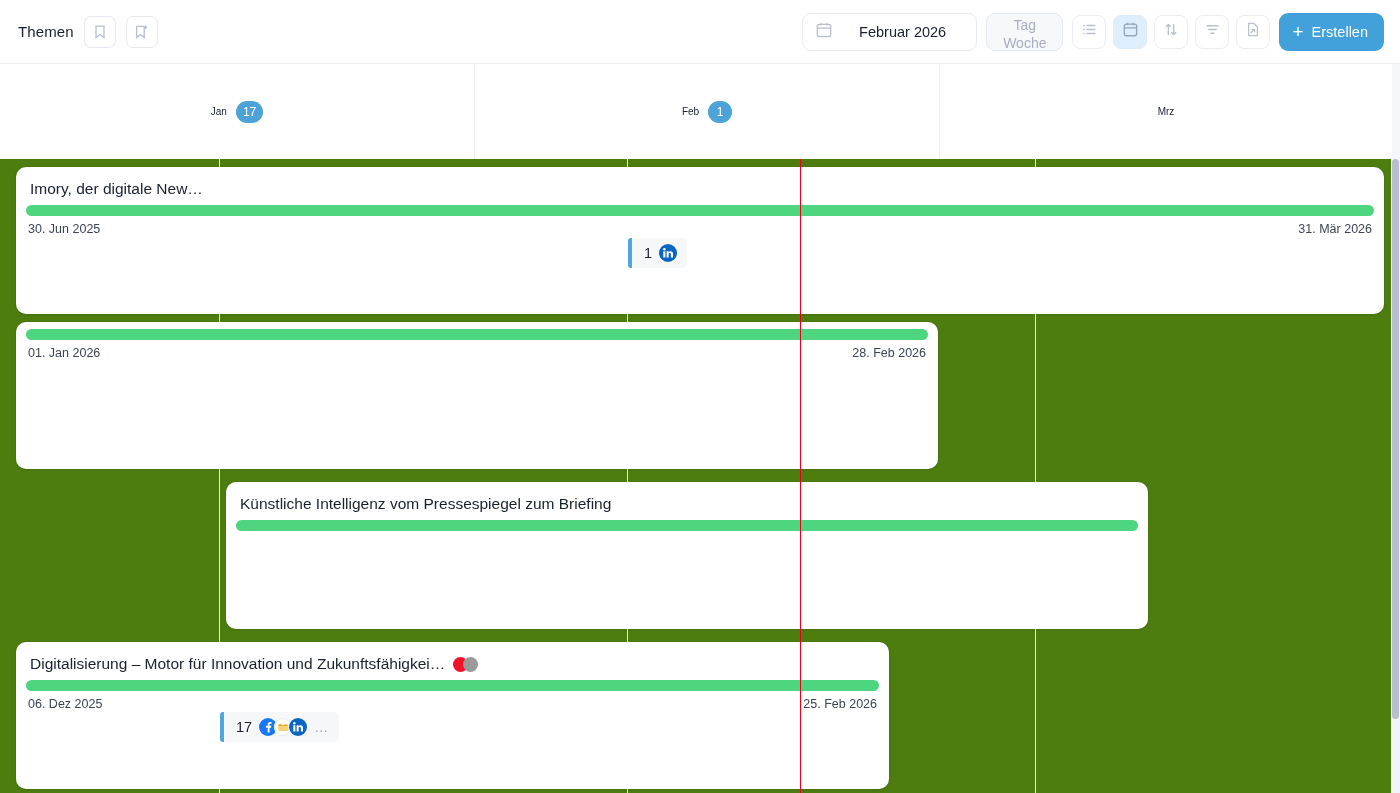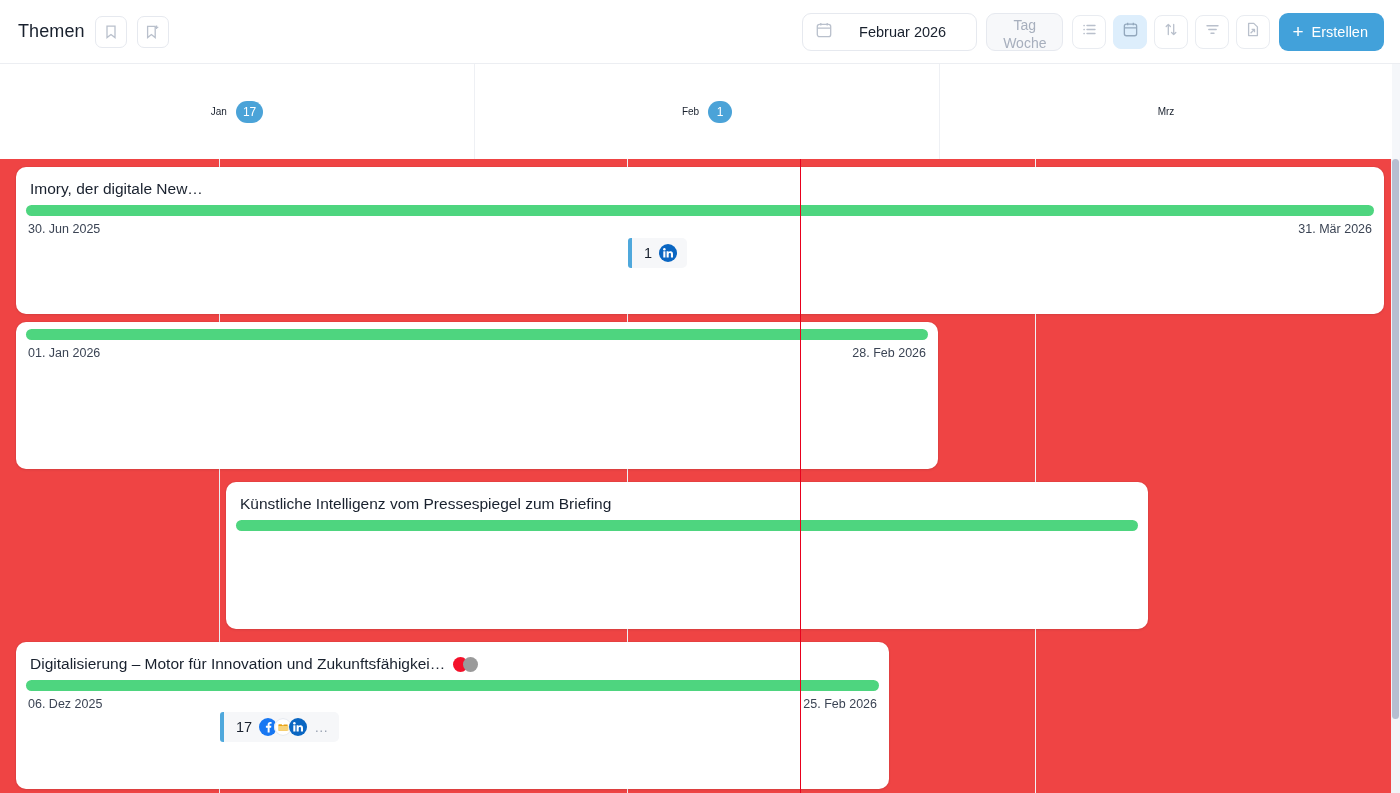--- a/index.html
+++ b/index.html
@@ -15,21 +15,21 @@
 
   
   .topbar {
     position: absolute; top: 0; left: 0; width: 1400px; height: 64px;
     background: #ffffff;
     display: flex; align-items: center;
     border-bottom: 1px solid #eceef2;
   }
   .topbar-left { display: flex; align-items: center; gap: 10px; padding-left: 18px; }
   .page-title {
-    font-size: 18px; color: #19212e; font-weight: 400; letter-spacing: .1px;
+    font-size: 15px; color: #19212e; font-weight: 400; letter-spacing: .1px;
   }
   .icon-btn {
     width: 32px; height: 32px; border: 1px solid #e6e9ef; border-radius: 7px;
     background: #ffffff; display: flex; align-items: center; justify-content: center;
     cursor: pointer;
   }
   .icon-btn svg { display: block; }
   .topbar-right {
     margin-left: auto; display: flex; align-items: center; gap: 9px; padding-right: 16px;
   }
@@ -84,21 +84,21 @@
   .month-name { font-size: 10px; color: #19212e; }
   .month-badge {
     min-width: 24px; height: 22px; padding: 0 7px; border-radius: 11px;
     background: #4ba3d8; color: #ffffff; font-size: 12px;
     display: flex; align-items: center; justify-content: center;
   }
 
   
   .board {
     position: absolute; top: 159px; left: 0; width: 1392px; height: 634px;
-    background: #ef4444; overflow: hidden;
+    background: #4d7c0f; overflow: hidden;
   }
   .gridlines { position: absolute; inset: 0; pointer-events: none; }
   .gridline { position: absolute; top: 0; bottom: 0; width: 1px; background: #e9ecf1; }
   .gridline.faint { background: #eff1f5; }
   .today-line { position: absolute; top: 0; bottom: 0; width: 1.4px; background: #e8001d; z-index: 6; }
 
   .card {
     position: absolute; background: #ffffff; border-radius: 10px;
     box-shadow: 0 1px 3px rgba(16,24,40,.08), 0 0 0 1px rgba(16,24,40,.03);
     overflow: visible; z-index: 3;

